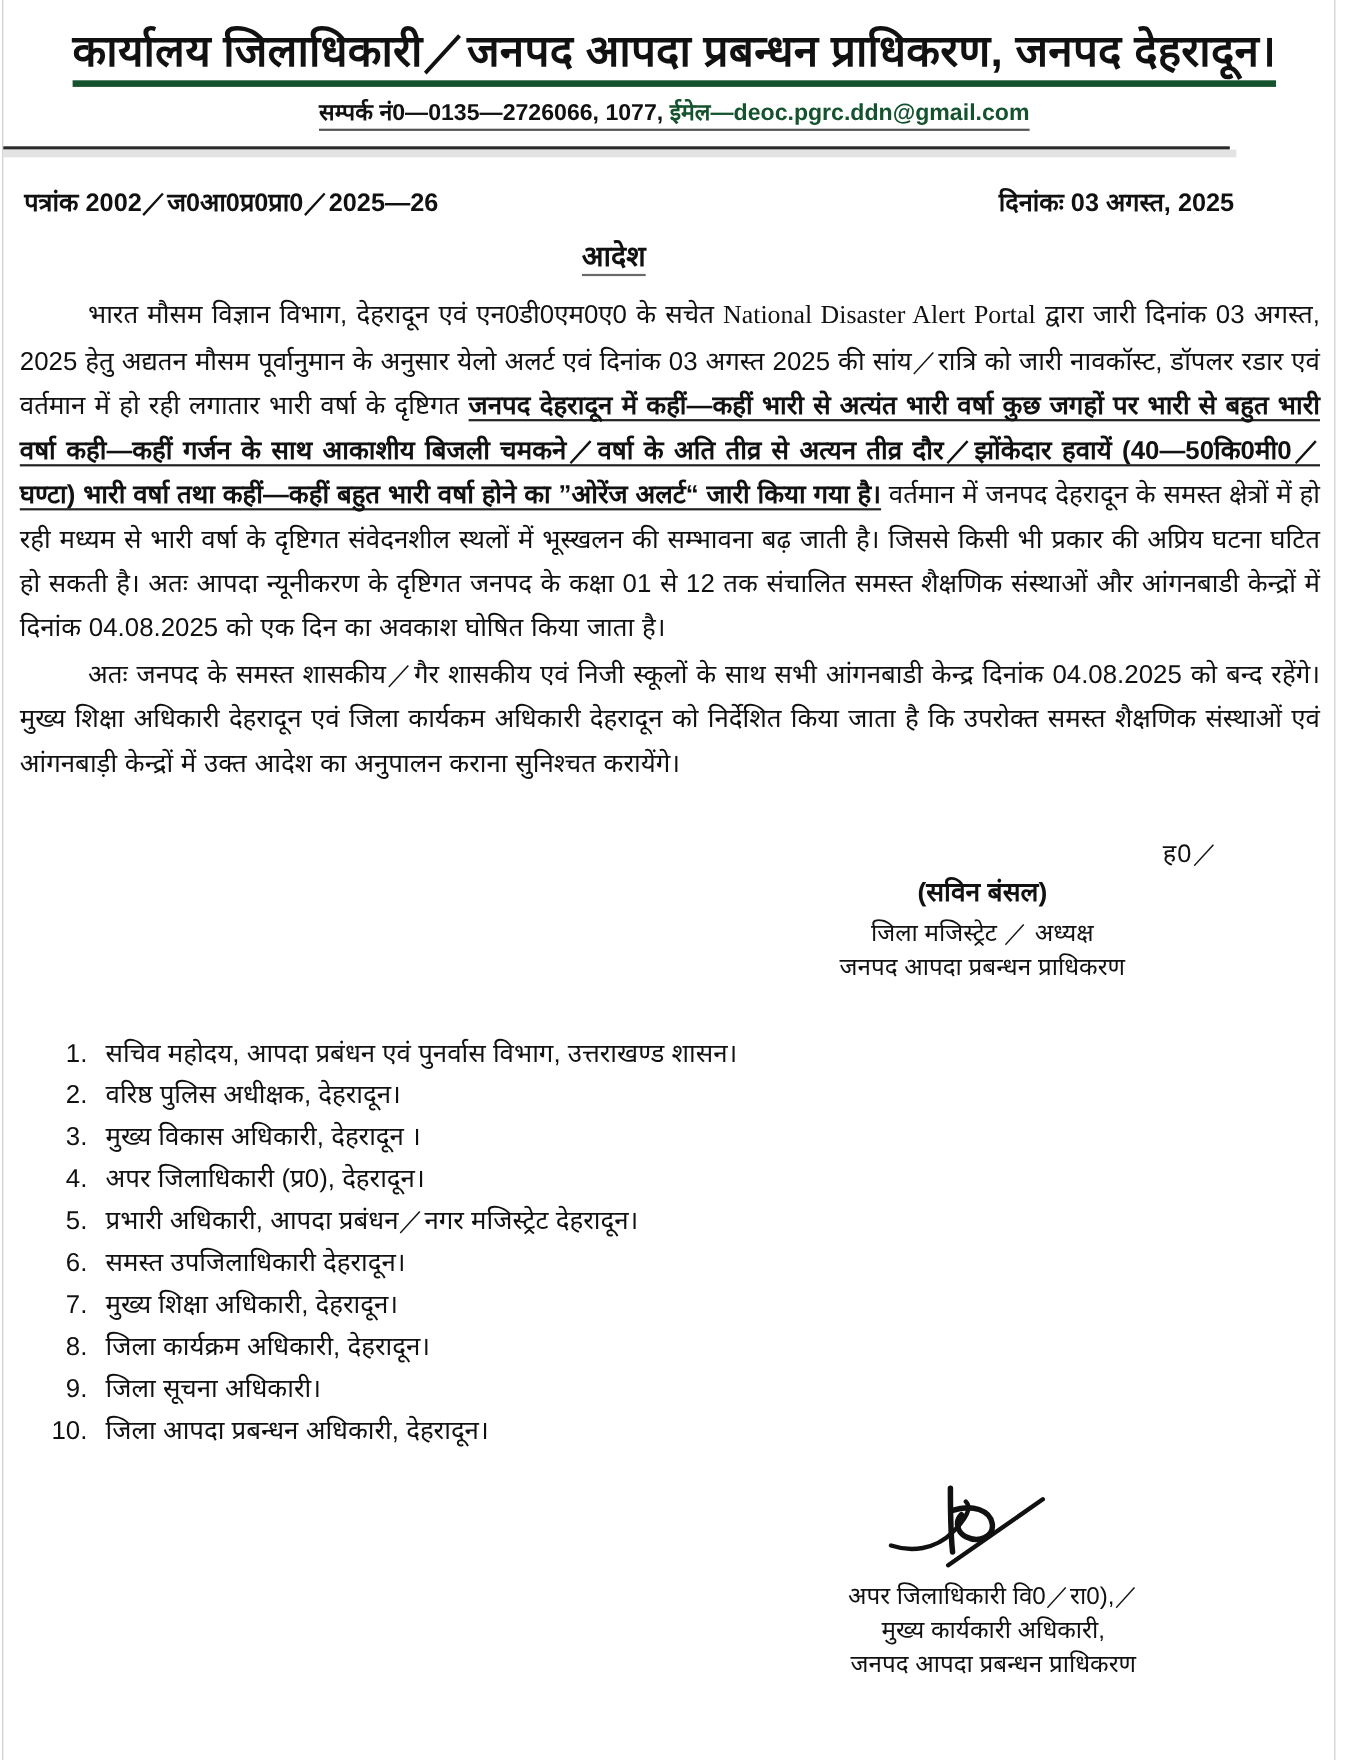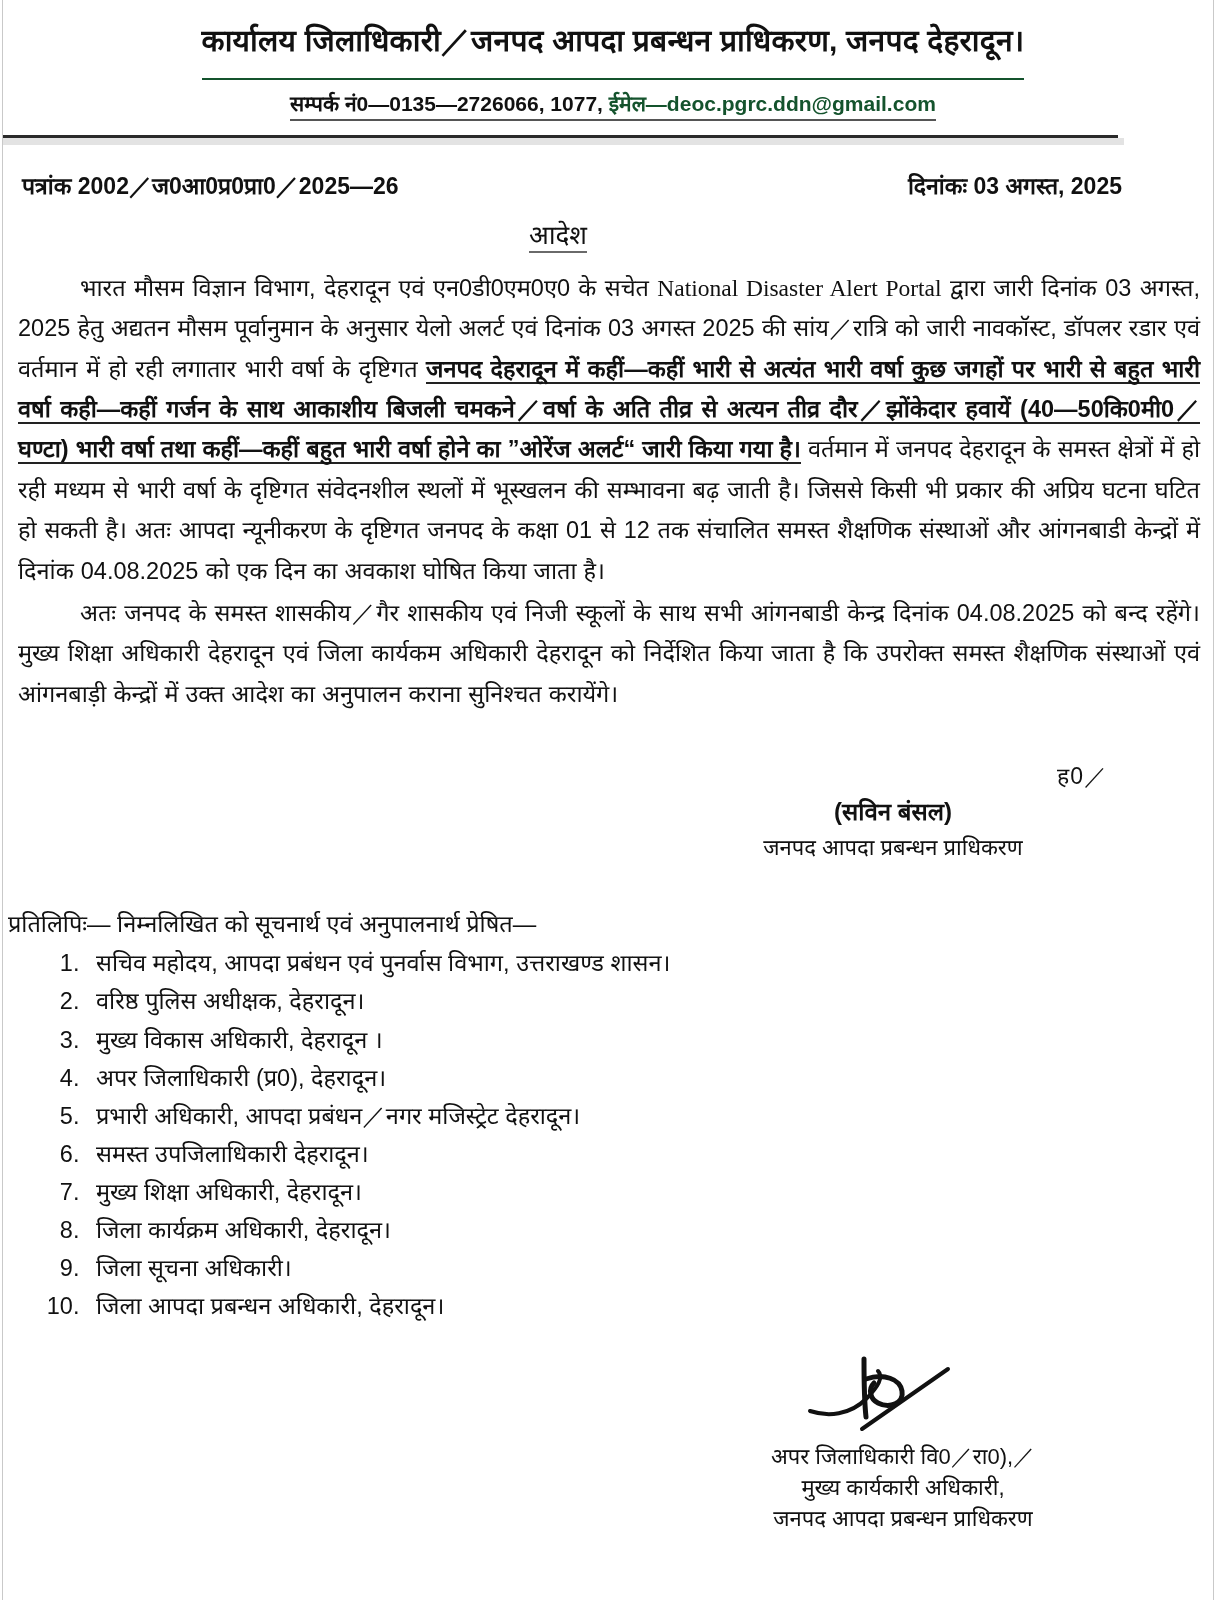--- a/index.html
+++ b/index.html
@@ -32,26 +32,26 @@
   .edge-rule.left  { left: 2px; }
   .edge-rule.right { right: 12px; }
 
   
   .letterhead {
     padding-top: 22px;
     text-align: center;
   }
   .lh-title {
     display: inline-block;
-    font-size: 30px;
+    font-size: 40px;
     font-weight: 700;
     letter-spacing: .2px;
     line-height: 1.28;
-    border-bottom: 2px solid #14532d;
-    padding-bottom: 18px;
+    border-bottom: 6px solid #14532d;
+    padding-bottom: 0;
   }
   .lh-contact {
     display: inline-block;
     margin-top: 10px;
     font-size: 21px;
     font-weight: 700;
     line-height: 1.3;
     border-bottom: 2px solid #555;
     padding-bottom: 1px;
     white-space: nowrap;
@@ -94,21 +94,21 @@
   .refline .memo-date { white-space: nowrap; padding-right: 78px; }
 
   
   .order-heading {
     text-align: center;
     margin-top: 14px;
     padding-right: 110px;
   }
   .order-heading span {
     font-size: 26px;
-    font-weight: 400;
+    font-weight: 700;
     border-bottom: 2px solid #6a6a6a;
     padding-bottom: 1px;
   }
 
   
   .body-copy {
     margin: 16px 26px 0 18px;
     font-size: 23.5px;
     line-height: 1.72;
     text-align: justify;
@@ -207,25 +207,25 @@
 
   <div class="body-copy">
     <p class="indent"><span>भारत मौसम विज्ञान विभाग, देहरादून एवं एन0डी0एम0ए0 के सचेत </span><span class="latin">National Disaster Alert Portal</span><span> द्वारा जारी दिनांक 03 अगस्त, 2025 हेतु अद्यतन मौसम पूर्वानुमान के अनुसार येलो अलर्ट एवं दिनांक 03 अगस्त 2025 की सांय／रात्रि  को जारी नावकॉस्ट, डॉपलर रडार एवं वर्तमान में हो रही लगातार भारी वर्षा के दृष्टिगत </span><span class="hl">जनपद देहरादून में कहीं—कहीं भारी से अत्यंत भारी वर्षा कुछ जगहों पर भारी से बहुत भारी वर्षा कही—कहीं गर्जन के साथ आकाशीय बिजली चमकने／वर्षा के अति तीव्र से अत्यन तीव्र दौर／झोंकेदार हवायें (40—50कि0मी0／घण्टा) भारी वर्षा तथा कहीं—कहीं बहुत भारी वर्षा होने का ”ओरेंज अलर्ट“ जारी किया गया है।</span><span> वर्तमान में जनपद देहरादून के समस्त क्षेत्रों में हो रही मध्यम से भारी वर्षा के दृष्टिगत संवेदनशील स्थलों में भूस्खलन की सम्भावना बढ़ जाती है। जिससे किसी भी प्रकार की अप्रिय घटना घटित हो सकती है। अतः आपदा न्यूनीकरण के दृष्टिगत जनपद के कक्षा 01 से 12 तक संचालित समस्त शैक्षणिक संस्थाओं और आंगनबाडी केन्द्रों में दिनांक 04.08.2025 को एक दिन का अवकाश घोषित किया जाता है।</span></p>
 
     <p class="indent">अतः जनपद के समस्त शासकीय／गैर शासकीय एवं निजी स्कूलों के साथ सभी आंगनबाडी केन्द्र दिनांक 04.08.2025 को बन्द रहेंगे। मुख्य शिक्षा अधिकारी देहरादून एवं जिला कार्यकम अधिकारी देहरादून को निर्देशित किया जाता है कि उपरोक्त समस्त शैक्षणिक संस्थाओं एवं आंगनबाड़ी केन्द्रों में उक्त आदेश का अनुपालन कराना सुनिश्चत करायेंगे।</p>
   </div>
 
   <div class="sig-block sig-top">
     <div class="sig-mark">ह0／</div>
     <div class="sig-name">(सविन बंसल)</div>
+    <div class="sig-line">जिला मजिस्ट्रेट  ／  अध्यक्ष</div>
     <div class="sig-line">जनपद आपदा प्रबन्धन प्राधिकरण</div>
   </div>
 
   <div class="copy-section">
-    <div class="copy-heading">प्रतिलिपिः— निम्नलिखित को सूचनार्थ एवं अनुपालनार्थ प्रेषित—</div>
     <ol class="copy-list">
       <li>सचिव महोदय, आपदा प्रबंधन एवं पुनर्वास विभाग, उत्तराखण्ड शासन।</li>
       <li>वरिष्ठ पुलिस अधीक्षक, देहरादून।</li>
       <li>मुख्य विकास अधिकारी, देहरादून ।</li>
       <li>अपर जिलाधिकारी (प्र0), देहरादून।</li>
       <li>प्रभारी अधिकारी, आपदा प्रबंधन／नगर मजिस्ट्रेट देहरादून।</li>
       <li>समस्त उपजिलाधिकारी देहरादून।</li>
       <li>मुख्य शिक्षा अधिकारी, देहरादून।</li>
       <li>जिला कार्यक्रम अधिकारी, देहरादून।</li>
       <li>जिला सूचना अधिकारी।</li>

